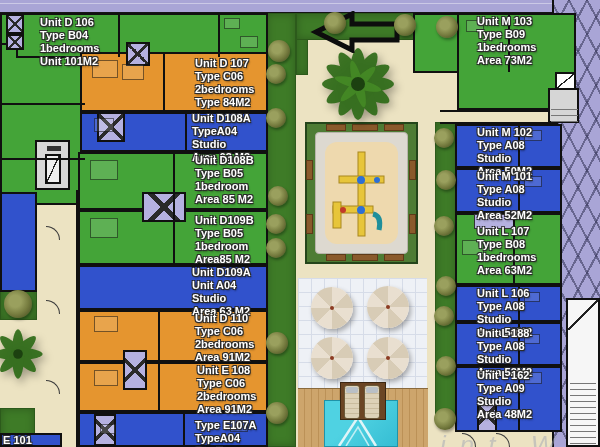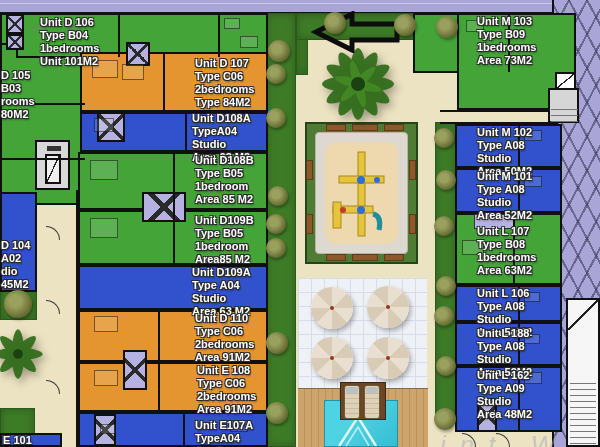--- a/index.html
+++ b/index.html
@@ -244,26 +244,20 @@
   <div class="bush" style="left:324px;top:12px;width:22px;height:22px;"></div>
   <div class="bush" style="left:394px;top:14px;width:22px;height:22px;"></div>
   <div class="bush" style="left:4px;top:290px;width:28px;height:28px;"></div>
 
   <div class="lbl" style="left:40px;top:16px;">
     <i>Unit D 106</i>
       <i>Type B04</i>
       <i>1bedrooms</i>
       <i>Unit 101M2</i>
     </div>
-  <div class="lbl" style="left:1px;top:69px;">
-    <i>D 105</i>
-      <i>B03</i>
-      <i>rooms</i>
-      <i>80M2</i>
-    </div>
   <div class="lbl" style="left:195px;top:57px;">
     <i>Unit D 107</i>
       <i>Type C06</i>
       <i>2bedrooms</i>
       <i>Type 84M2</i>
     </div>
   <div class="lbl" style="left:192px;top:112px;">
     <i>Unit D108A</i>
       <i>TypeA04</i>
       <i>Studio</i>
@@ -276,46 +270,40 @@
       <i>Area 85 M2</i>
     </div>
   <div class="lbl" style="left:195px;top:214px;">
     <i>Unit D109B</i>
       <i>Type B05</i>
       <i>1bedroom</i>
       <i>Area85 M2</i>
     </div>
   <div class="lbl" style="left:192px;top:266px;">
     <i>Unit D109A</i>
-      <i>Type A04</i>
+      <i>Unit A04</i>
       <i>Studio</i>
       <i>Area 63 M2</i>
     </div>
   <div class="lbl" style="left:195px;top:312px;">
     <i>Unit D 110</i>
       <i>Type C06</i>
       <i>2bedrooms</i>
       <i>Area 91M2</i>
     </div>
   <div class="lbl" style="left:197px;top:364px;">
     <i>Unit E 108</i>
       <i>Type C06</i>
       <i>2bedrooms</i>
       <i>Area 91M2</i>
     </div>
   <div class="lbl" style="left:195px;top:419px;">
-    <i>Unit E107A</i>
+    <i>Type E107A</i>
       <i>TypeA04</i>
       <i>Studio</i>
-    </div>
-  <div class="lbl" style="left:1px;top:239px;">
-    <i>D 104</i>
-      <i>A02</i>
-      <i>dio</i>
-      <i>45M2</i>
     </div>
   <div class="lbl" style="left:3px;top:434px;">
     <i>E 101</i>
     </div>
   <div class="lbl" style="left:477px;top:15px;">
     <i>Unit M 103</i>
       <i>Type B09</i>
       <i>1bedrooms</i>
       <i>Area 73M2</i>
     </div>

